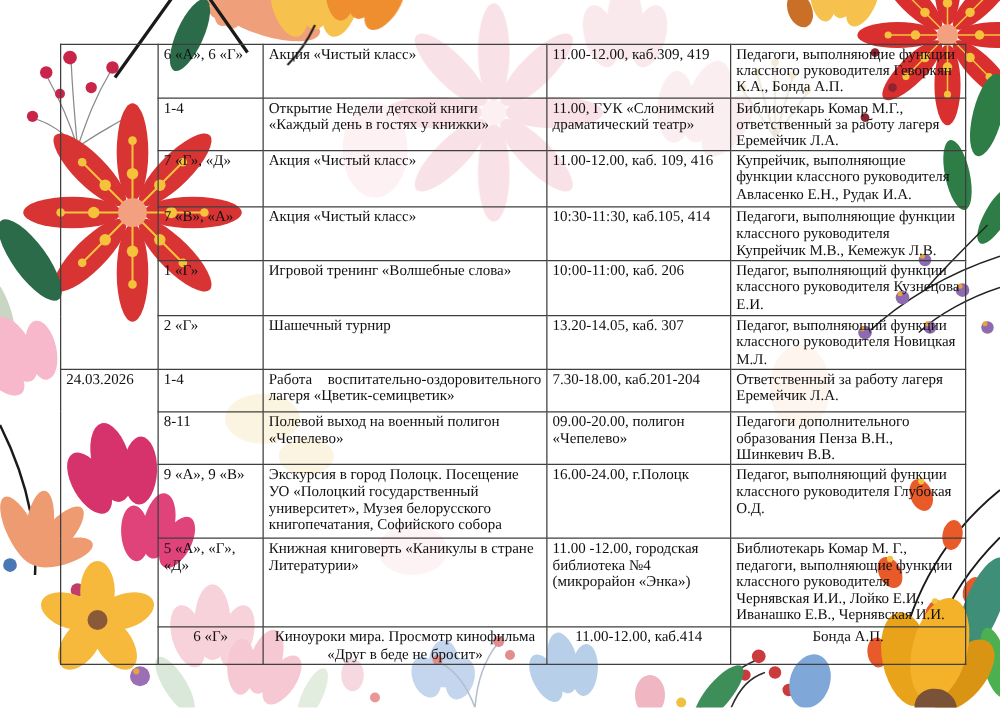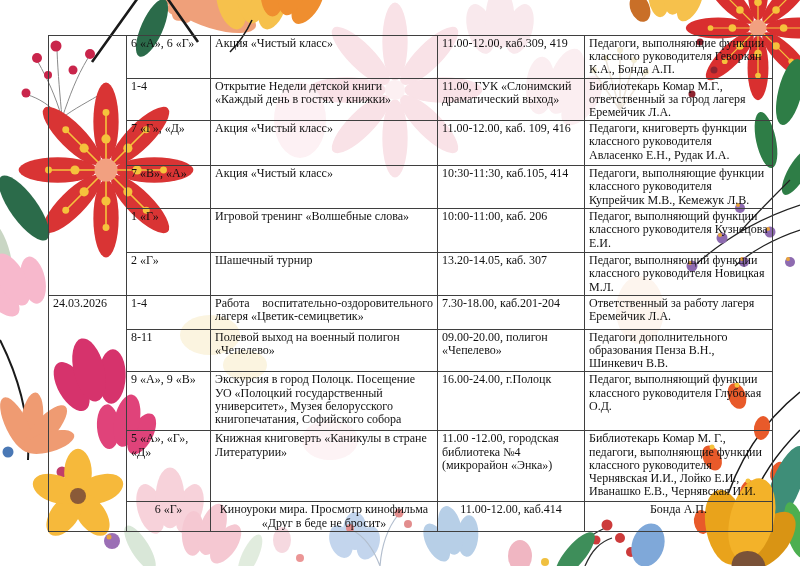--- a/index.html
+++ b/index.html
@@ -293,28 +293,28 @@
       <tr style="height: 42px;">
         <td rowspan="6" class="col-date"></td>
         <td class="col-classes">6 «А», 6 «Г»</td>
         <td class="col-event">Акция «Чистый класс»</td>
         <td class="col-time">11.00-12.00, каб.309, 419</td>
         <td class="col-resp">Педагоги, выполняющие функции классного руководителя Геворкян К.А., Бонда А.П.</td>
       </tr>
       <tr style="height: 39px;">
         <td class="col-classes">1-4</td>
         <td class="col-event">Открытие Недели детской книги «Каждый день в гостях у книжки»</td>
-        <td class="col-time">11.00, ГУК «Слонимский драматический выход»</td>
-        <td class="col-resp">Библиотекарь Комар М.Г., ответственный за город лагеря Еремейчик Л.А.</td>
+        <td class="col-time">11.00, ГУК «Слонимский драматический театр»</td>
+        <td class="col-resp">Библиотекарь Комар М.Г., ответственный за работу лагеря Еремейчик Л.А.</td>
       </tr>
       <tr style="height: 45px; margin-top: 24px;">
         <td class="col-classes">7 «Г», «Д»</td>
         <td class="col-event">Акция «Чистый класс»</td>
         <td class="col-time">11.00-12.00, каб. 109, 416</td>
-        <td class="col-resp">Педагоги, книговерть функции классного руководителя Авласенко Е.Н., Рудак И.А.</td>
+        <td class="col-resp">Купрейчик, выполняющие функции классного руководителя Авласенко Е.Н., Рудак И.А.</td>
       </tr>
       <tr style="height: 43px;">
         <td class="col-classes">7 «В», «А»</td>
         <td class="col-event">Акция «Чистый класс»</td>
         <td class="col-time">10:30-11:30, каб.105, 414</td>
         <td class="col-resp">Педагоги, выполняющие функции классного руководителя Купрейчик М.В., Кемежук Л.В.</td>
       </tr>
       <tr style="height: 44px;">
         <td class="col-classes">1 «Г»</td>
         <td class="col-event">Игровой тренинг «Волшебные слова»</td>

